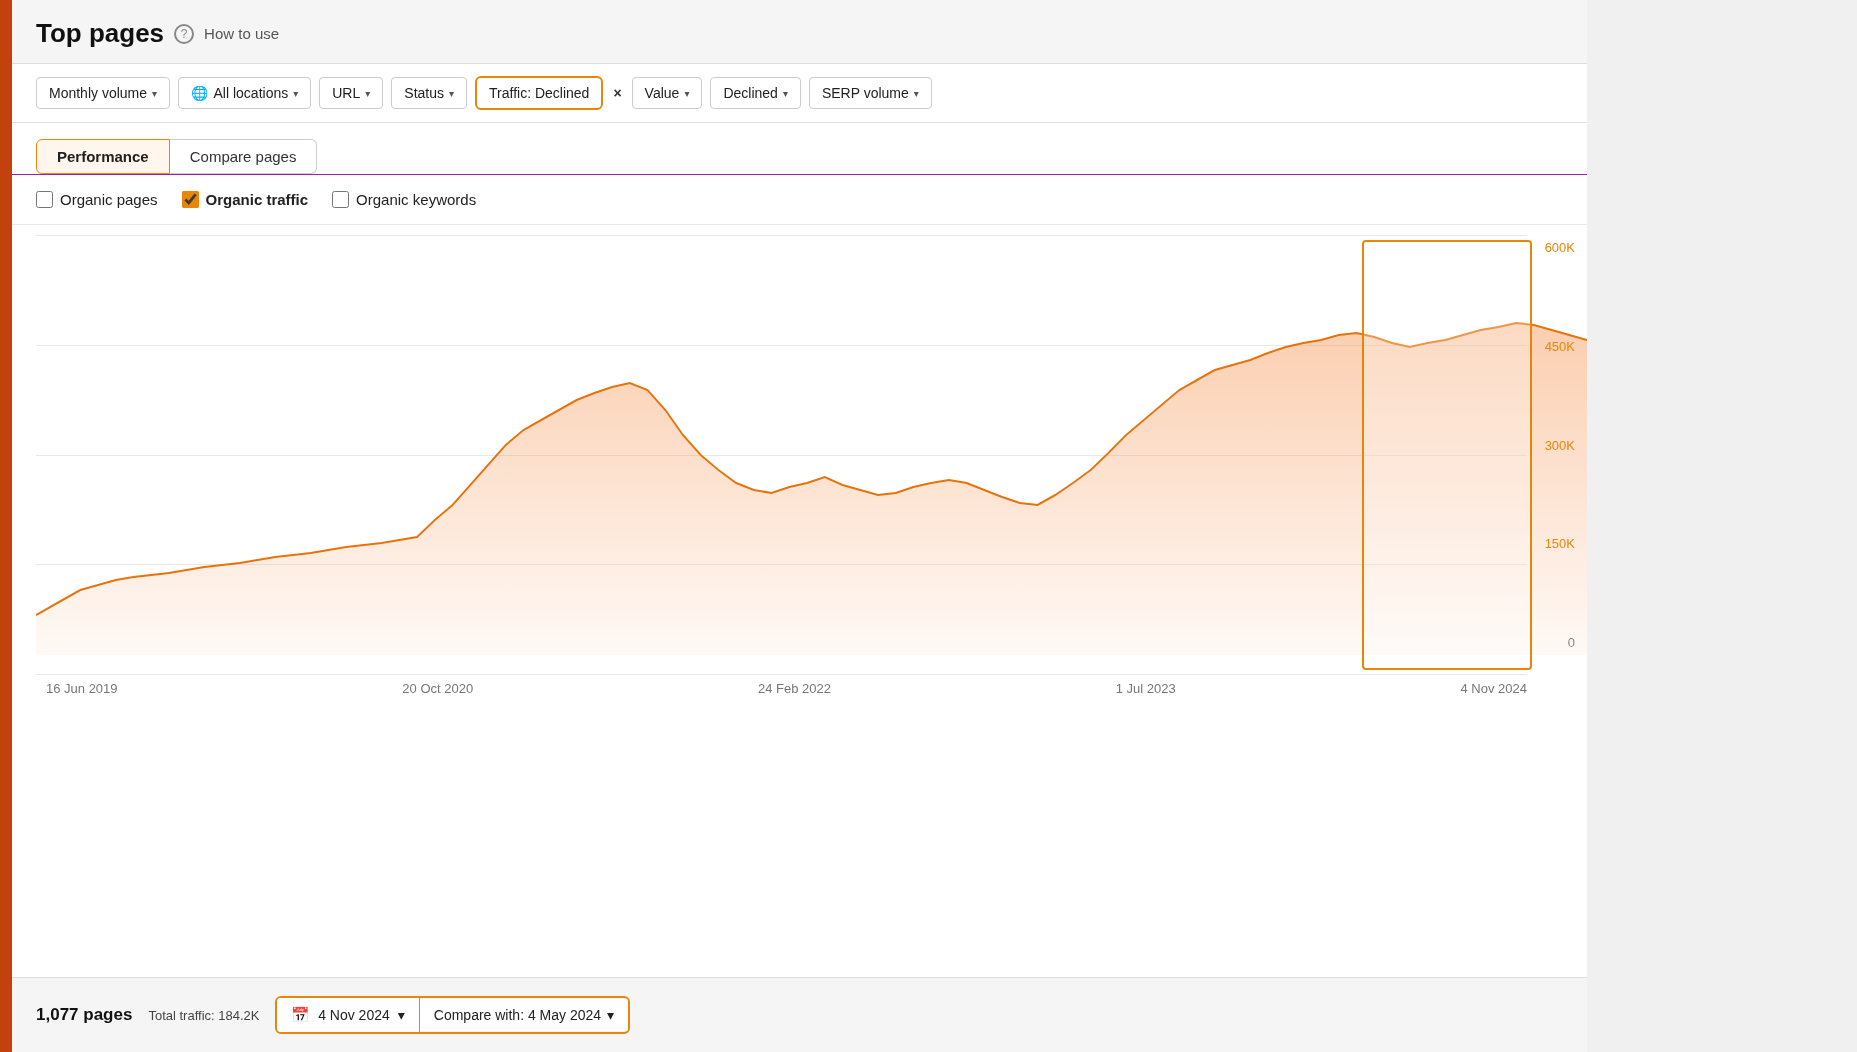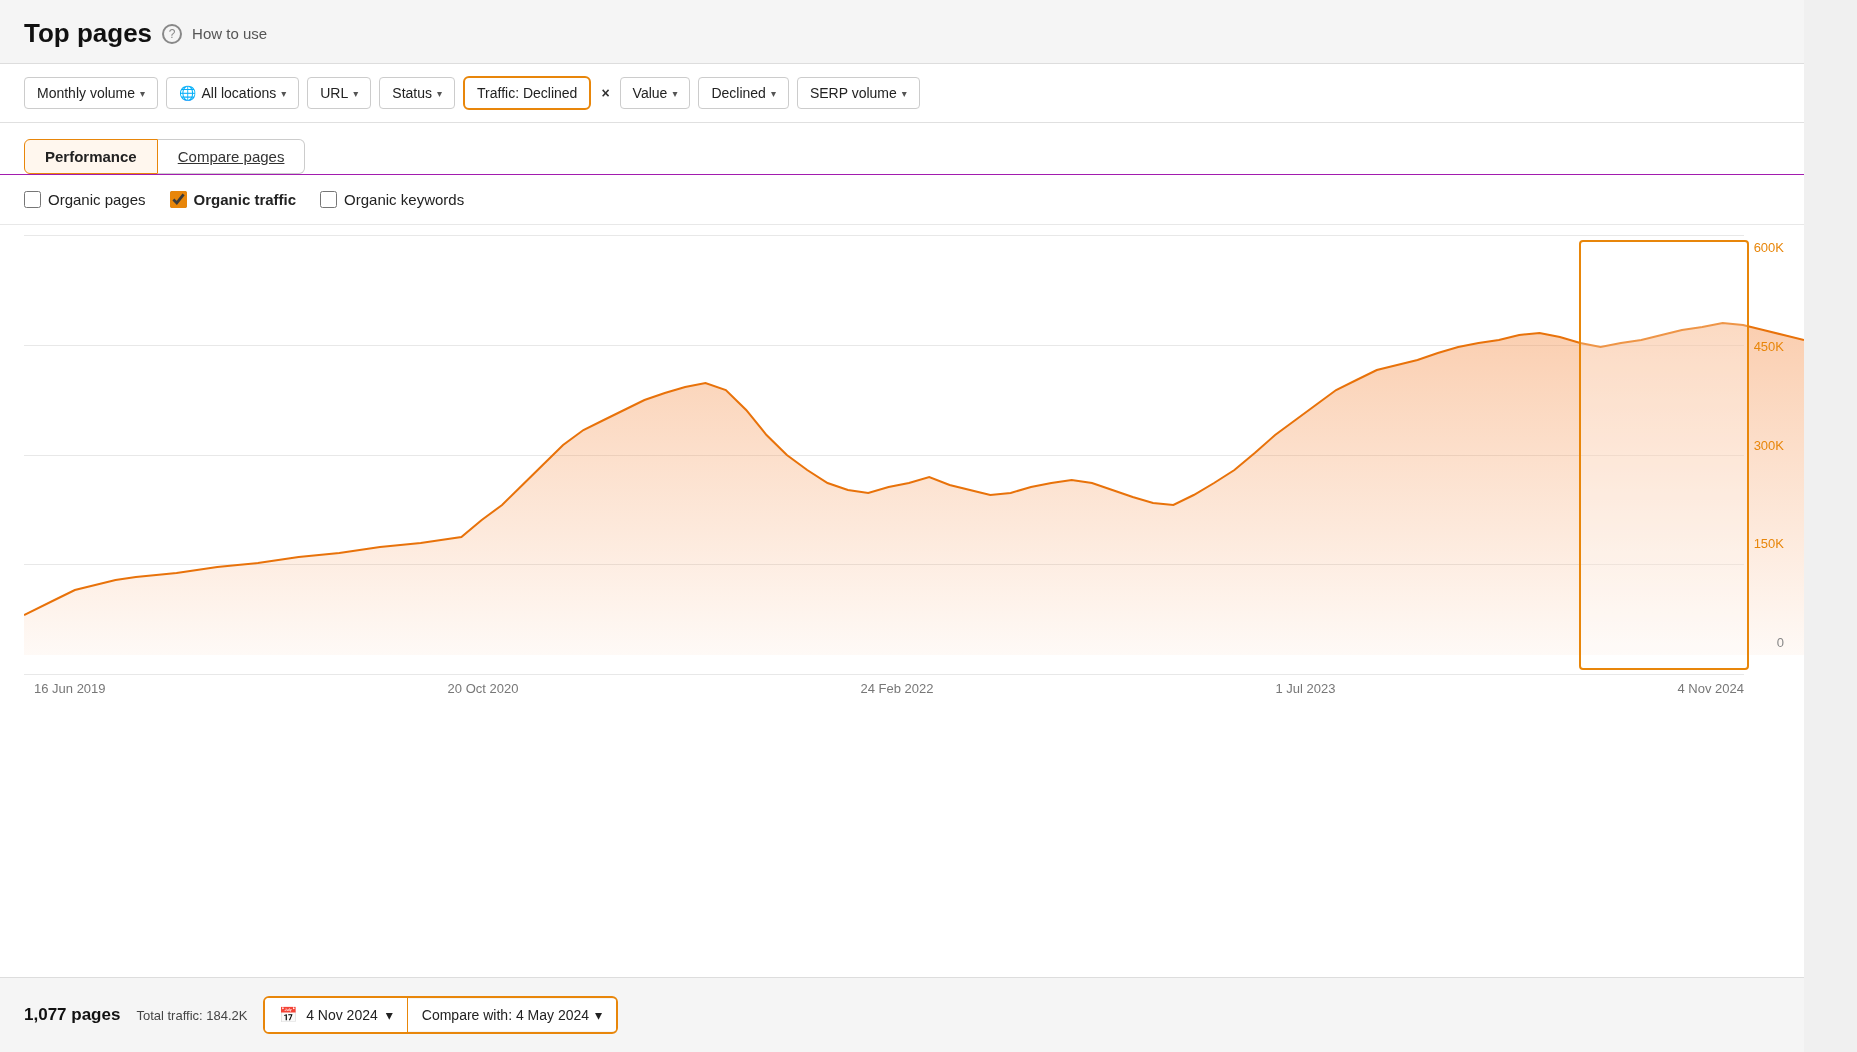--- a/index.html
+++ b/index.html
@@ -5,24 +5,25 @@
     * { box-sizing: border-box; margin: 0; padding: 0; }
     body {
       font-family: -apple-system, BlinkMacSystemFont, 'Segoe UI', Arial, sans-serif;
       background: #f0f0f0;
       width: 1857px;
       min-height: 1052px;
     }
 
     .page-wrapper {
       background: #c2410c;
-      width: 1804px;
+      width: 1587px;
       min-height: 1052px;
       display: flex;
       flex-direction: column;
+      padding-left: 12px;
     }
 
     
     .header {
       background: #f5f5f5;
       padding: 18px 24px 14px 24px;
       display: flex;
       align-items: center;
       gap: 10px;
       border-bottom: 1px solid #ddd;
@@ -131,21 +132,20 @@
       border: 1.5px solid #e8860a;
       color: #222;
       font-weight: 600;
       border-radius: 6px 0 0 6px;
     }
 
     .tab-btn:not(.active) {
       border-radius: 0 6px 6px 0;
       border-left: none;
       border-color: #ccc;
-      text-decoration: underline;
     }
 
     
     .checkboxes-row {
       background: #fff;
       padding: 16px 24px;
       display: flex;
       align-items: center;
       gap: 24px;
       border-bottom: 1px solid #e8e8e8;
@@ -438,21 +438,21 @@
           L850,252 L870,248 L890,242 L910,250 L930,255 L950,260 L970,258 L990,252
           L1010,248 L1030,245 L1050,248 L1070,255 L1090,262 L1110,268 L1130,270
           L1150,260 L1170,248 L1190,235 L1210,218 L1230,200 L1250,185 L1270,170
           L1290,155 L1310,145 L1330,135 L1350,130 L1370,125 L1390,118 L1410,112
           L1430,108 L1450,105 L1470,100 L1490,98 L1510,102 L1530,108 L1550,112
           L1570,108 L1590,105 L1610,100 L1630,95 L1650,92 L1670,88 L1690,90
           L1710,95 L1730,100 L1750,105
         " fill="none" stroke="#e8720a" stroke-width="2"></path>
       </svg>
 
-      <div class="y-axis" style="position:absolute;right:16px;top:0;height:420px;width:55px;display:flex;flex-direction:column;justify-content:space-between;padding:5px 4px;">
+      <div class="y-axis" style="position:absolute;right:8px;top:0;height:420px;width:55px;display:flex;flex-direction:column;justify-content:space-between;padding:5px 4px;">
         <span class="y-label">600K</span>
         <span class="y-label">450K</span>
         <span class="y-label">300K</span>
         <span class="y-label">150K</span>
         <span class="y-label-zero">0</span>
       </div>
 
       <div class="selection-box"></div>
 
     </div>

